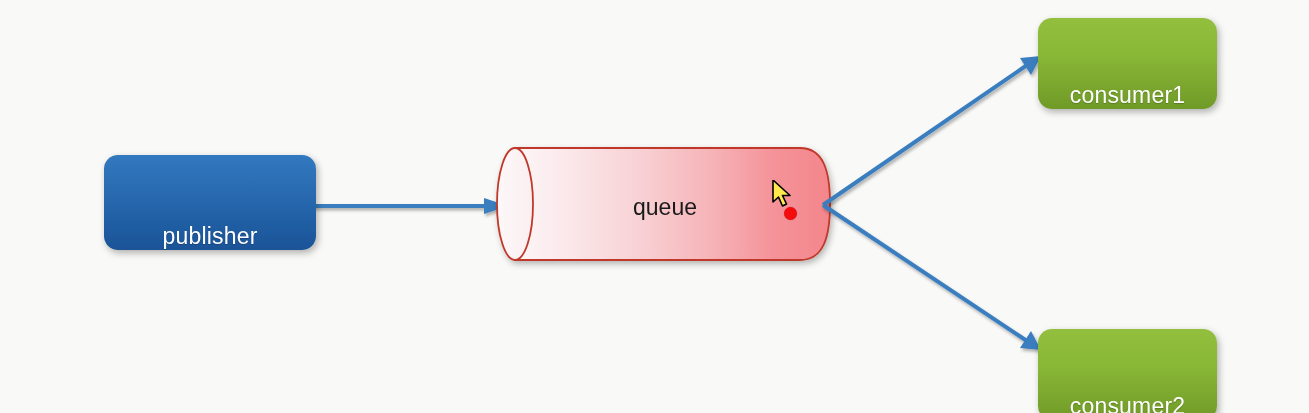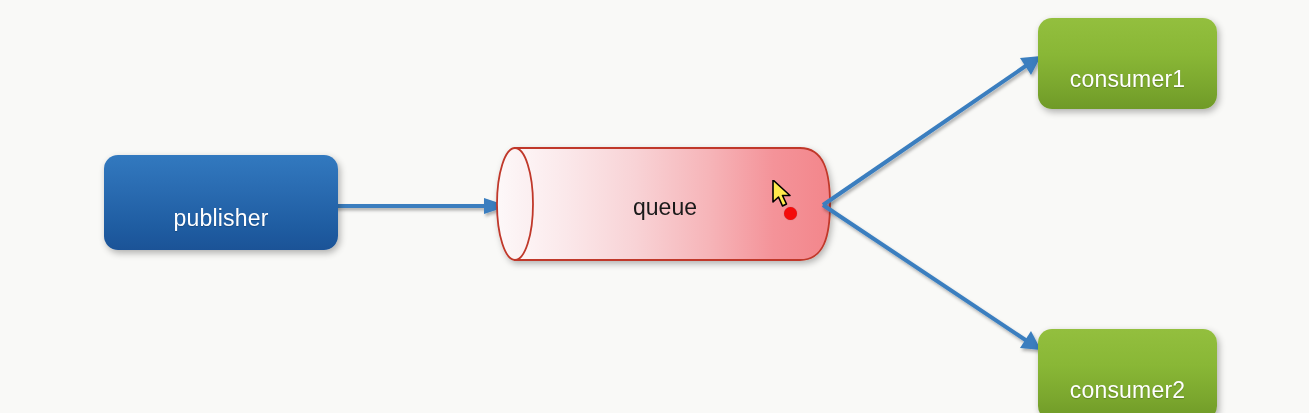--- a/index.html
+++ b/index.html
@@ -18,25 +18,25 @@
   #svg-layer {
     position: absolute;
     left: 0;
     top: 0;
     width: 1309px;
     height: 413px;
   }
   .node-label {
     position: absolute;
     left: 0;
-    top: 16px;
+    top: 0;
     width: 100%;
     height: 100%;
     display: flex;
-    align-items: center;
+    align-items: flex-end;
     justify-content: center;
     pointer-events: none;
     user-select: none;
   }
   .rounded-node {
     position: absolute;
     border-radius: 14px;
   }
   .node-text-white {
     color: #ffffff;
@@ -50,21 +50,20 @@
     font-size: 23px;
     font-family: "Liberation Sans", sans-serif;
   }
   #publisher-node {
     left: 104px;
     top: 155px;
     width: 212px;
     height: 95px;
     background: linear-gradient(180deg, #3279bf 0%, #2a6cb2 35%, #1f5da2 75%, #1b5397 100%);
     box-shadow: 2px 3px 7px rgba(0,0,0,0.30);
-    padding-left: 22px;
   }
   #consumer1-node {
     left: 1038px;
     top: 18px;
     width: 179px;
     height: 91px;
     background: linear-gradient(180deg, #93bf3e 0%, #89b736 40%, #7ba72e 75%, #6f9a27 100%);
     box-shadow: 2px 3px 7px rgba(0,0,0,0.30);
   }
   #consumer2-node {

